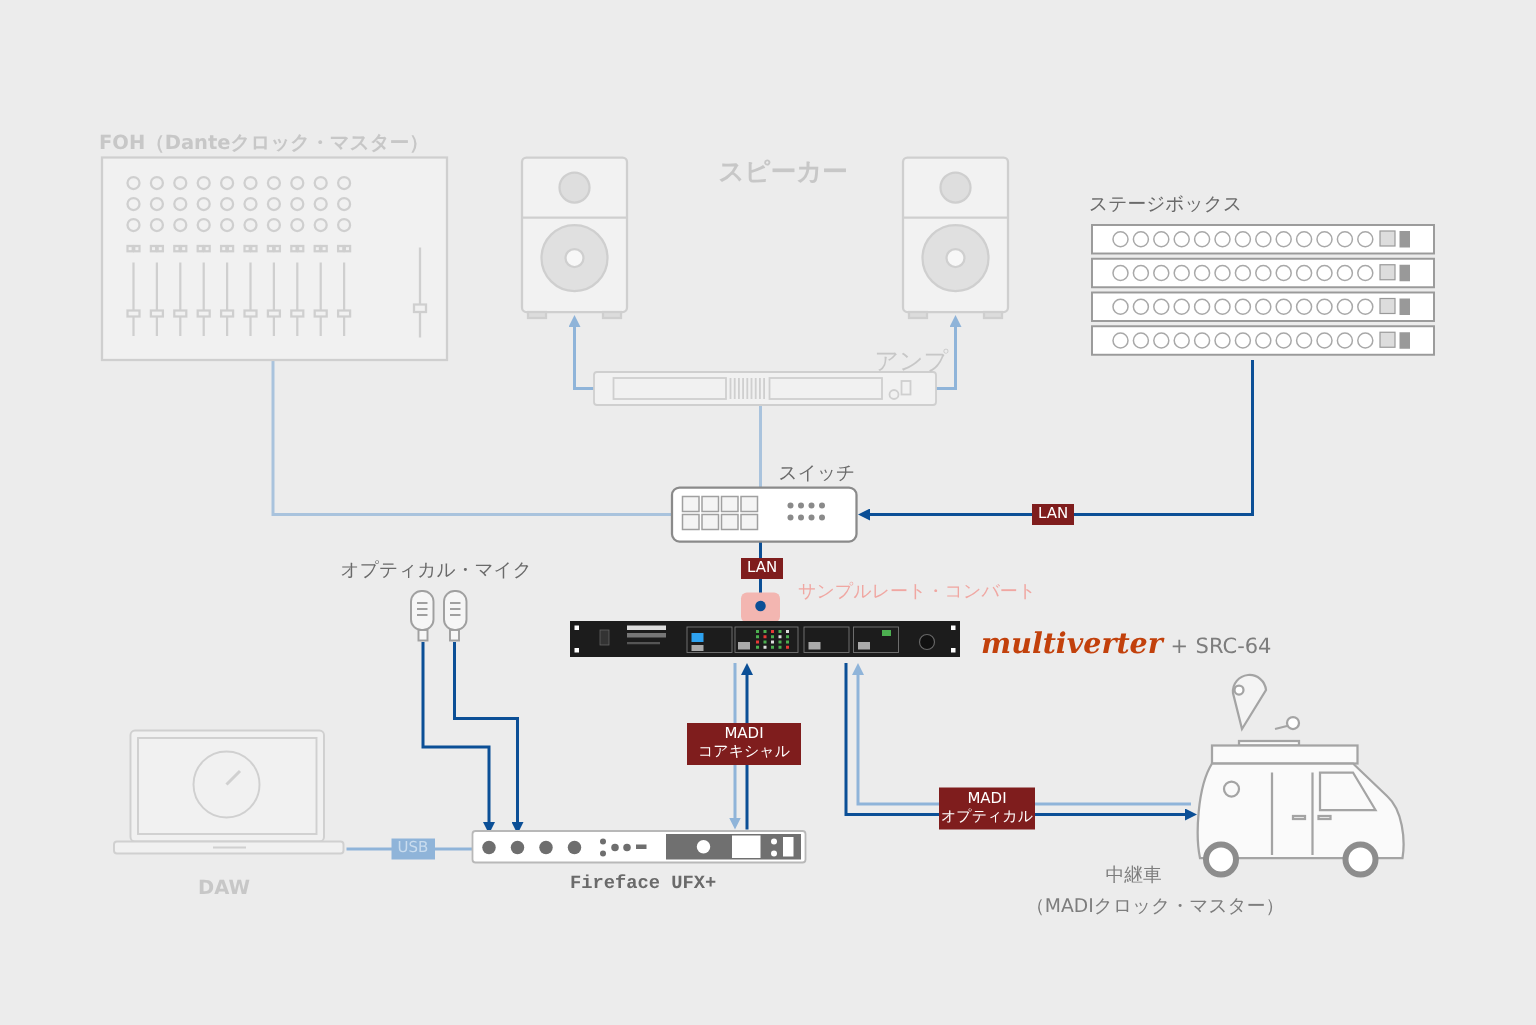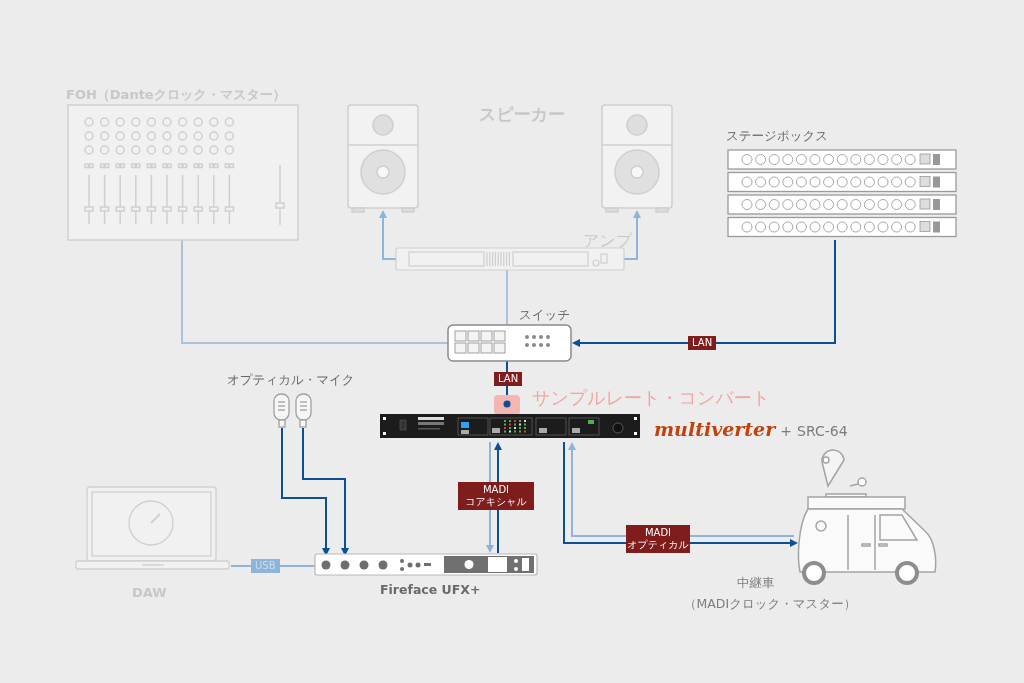--- a/index.html
+++ b/index.html
@@ -2,25 +2,25 @@
 <html><head>
 <meta charset="utf-8">
 <style>
   html, body { margin:0; padding:0; }
   body { width:1024px; height:683px; background:#ececec; position:relative; overflow:hidden;
          font-family: "DejaVu Sans", "Liberation Sans", sans-serif; }
   #diagram { position:absolute; left:0; top:0; width:1024px; height:683px; }
   .lbl { position:absolute; white-space:nowrap; font-family: "DejaVu Sans", sans-serif; }
   .faint { color:#c7c7c7; font-weight:bold; font-size:13px; }
   .mid { color:#7d7d7d; font-size:12.5px; }
-  .dark { color:#6a6a6a; font-size:12.5px; }
+  .dark { color:#6a6a6a; font-size:12.5px;font-family:Liberation Mono, monospace; }
   .tag { position:absolute; background:#7f1d1d; color:#fff; font-size:10px; line-height:12px;
          text-align:center; padding:1px 4px; white-space:nowrap; }
   .tag.light { background:#8fb4d9; color:#c9dcee; }
-  .pink { color:#f0a7a2; font-size:18px;text-align:right; }
+  .pink { color:#f0a7a2; font-size:12px;text-align:right; }
   .brand { color:#c2410c; font-style:italic; font-weight:bold; font-family:"DejaVu Serif", serif; font-size:19px; }
   .model { color:#7d7d7d; font-size:14px; }
 </style>
 </head>
 <body>
 
 <svg id="diagram" width="1024" height="683" viewBox="0 0 1024 683">
   <defs>
     <marker id="arrDark" markerWidth="8" markerHeight="8" refX="4" refY="4" orient="auto" markerUnits="userSpaceOnUse">
       <path d="M0,0 L8,4 L0,8 z" fill="#0b4f96"></path>
@@ -394,18 +394,18 @@
 <div class="tag" style="left:458px;top:482px;width:76px;padding:2px 0;">
   <div>MADI</div>
   <div>コアキシャル</div>
 </div>
 
 <div class="tag" style="left:626px;top:525px;width:64px;padding:2px 0;">
   <div>MADI</div>
   <div>オプティカル</div>
 </div>
 
-<div class="tag light" style="left:251px;top:559px;">USB</div>
+<div class="tag light" style="left:261px;top:559px;">USB</div>
 
 <div class="lbl faint" style="left:132px;top:585px;">DAW</div>
 <div class="lbl dark" style="left:380px;top:582px;font-weight:bold;">Fireface UFX+</div>
 <div class="lbl mid" style="left:737px;top:575px;font-family:Liberation Mono, monospace;">中継車</div>
 <div class="lbl mid" style="left:672px;top:596px;margin-left:12px;">（MADIクロック・マスター）</div>
 
 </body></html>

